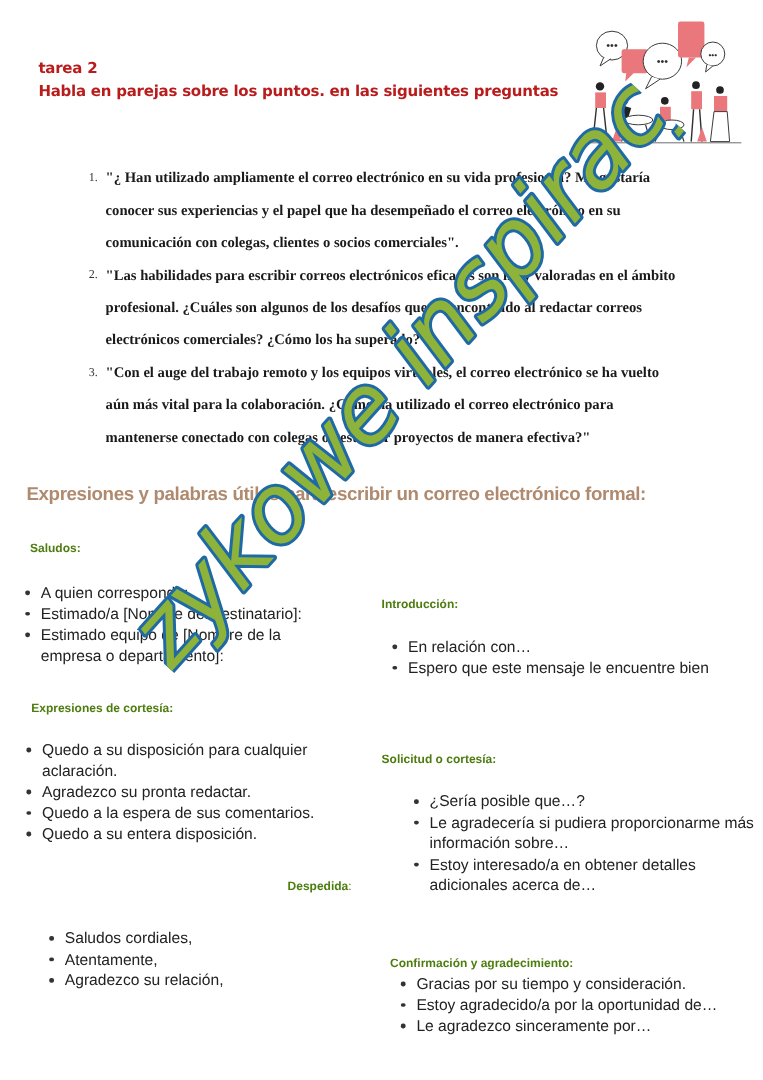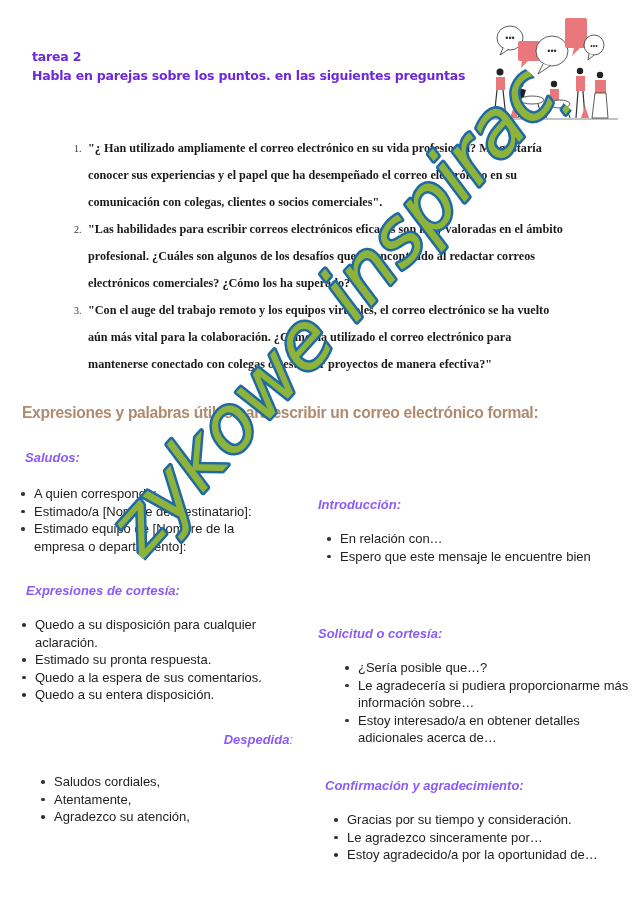--- a/index.html
+++ b/index.html
@@ -4,21 +4,21 @@
   <style>
     html, body { margin: 0; padding: 0; }
     body {
       width: 636px; height: 900px; background: #ffffff;
       position: relative; overflow: hidden;
       font-family: "Liberation Sans", sans-serif; color: #222;
     }
     .header { position: absolute; left: 32px; top: 47px; }
     .header .t1, .header .t2 {
       font-family: "DejaVu Sans", sans-serif; font-weight: bold;
-      font-size: 12.5px; color: #6d28d9; line-height: 19px; letter-spacing: -0.2px;
+      font-size: 12.5px; color: #b91c1c; line-height: 19px; letter-spacing: -0.2px;
     }
     .illus { position: absolute; left: 488px; top: 14px; width: 130px; height: 110px; }
 
     .questions {
       position: absolute; left: 74px; top: 135px; width: 490px;
       margin: 0; padding: 0; list-style: none;
       font-family: "Liberation Serif", serif; font-weight: bold;
       font-size: 12.2px; color: #1a1a1a; line-height: 27px;
     }
     .questions li { position: relative; padding-left: 14px; }
@@ -26,21 +26,21 @@
       position: absolute; left: 0; top: 0; font-weight: normal; font-size: 10px; color: #333;
     }
 
     .section-title {
       position: absolute; left: 22px; top: 404px; width: 600px;
       font-family: Liberation Sans, sans-serif; font-weight: bold;
       font-size: 15.6px; color: #b08a6e; letter-spacing: -0.3px; white-space: nowrap;
     }
 
     .col { position: absolute; font-size: 13px; line-height: 17.5px; color: #222; }
-    .col h4 { margin: 0; font-size: 13px; font-weight: bold; color: #8b5cf6; font-style: italic; }
+    .col h4 { margin: 0; font-size: 10px; font-weight: bold; color: #4d7c0f; }
     .col ul { margin: 0; padding-left: 22px; list-style: none; }
     .col ul li { position: relative; }
     .col ul li::before {
       content: ""; position: absolute; left: -13px; top: 7px;
       width: 3.5px; height: 3.5px; background: #333; border-radius: 50%;
     }
 
     .watermark {
       position: absolute; left: 20px; top: 250px; width: 620px; height: 120px;
       transform: rotate(-48deg); transform-origin: center;
@@ -120,34 +120,34 @@
     <li>Estimado equipo de [Nombre de la empresa o departamento]:</li>
   </ul>
 </div>
 
 <div class="col" style="left:26px; top:582px; width:260px;">
   <h4>Expresiones de cortesía:</h4>
 </div>
 <div class="col" style="left:13px; top:616px; width:270px;">
   <ul>
     <li>Quedo a su disposición para cualquier aclaración.</li>
-    <li>Estimado su pronta respuesta.</li>
+    <li>Agradezco su pronta redactar.</li>
     <li>Quedo a la espera de sus comentarios.</li>
     <li>Quedo a su entera disposición.</li>
   </ul>
 </div>
 
 <div class="col" style="left:33px; top:731px; width:260px;text-align:right;">
   <h4><span>Despedida</span><span style="font-weight:normal">:</span></h4>
 </div>
 <div class="col" style="left:32px; top:773px; width:240px;">
   <ul>
     <li>Saludos cordiales,</li>
     <li>Atentamente,</li>
-    <li>Agradezco su atención,</li>
+    <li>Agradezco su relación,</li>
   </ul>
 </div>
 
 <div class="col" style="left:318px; top:496px; width:300px;">
   <h4>Introducción:</h4>
 </div>
 <div class="col" style="left:318px; top:530px; width:310px;">
   <ul>
     <li>En relación con…</li>
     <li>Espero que este mensaje le encuentre bien</li>
@@ -158,26 +158,26 @@
   <h4>Solicitud o cortesía:</h4>
 </div>
 <div class="col" style="left:336px; top:659px; width:310px;">
   <ul>
     <li>¿Sería posible que…?</li>
     <li>Le agradecería si pudiera proporcionarme más información sobre…</li>
     <li>Estoy interesado/a en obtener detalles adicionales acerca de…</li>
   </ul>
 </div>
 
-<div class="col" style="left:325px; top:777px; width:300px;">
+<div class="col" style="left:325px; top:795px; width:300px;">
   <h4>Confirmación y agradecimiento:</h4>
 </div>
 <div class="col" style="left:325px; top:811px; width:310px;">
   <ul>
     <li>Gracias por su tiempo y consideración.</li>
+    <li>Estoy agradecido/a por la oportunidad de…</li>
     <li>Le agradezco sinceramente por…</li>
-    <li>Estoy agradecido/a por la oportunidad de…</li>
   </ul>
 </div>
 
 <svg class="watermark" viewBox="0 0 620 120">
   <text x="310" y="88" text-anchor="middle" font-family="DejaVu Sans, sans-serif" font-size="78" font-style="italic" fill="#8db33a" stroke="#1f6aa5" stroke-width="5" paint-order="stroke" stroke-linejoin="round">Językowe inspiracje</text>
 </svg>
 
 </body></html>

